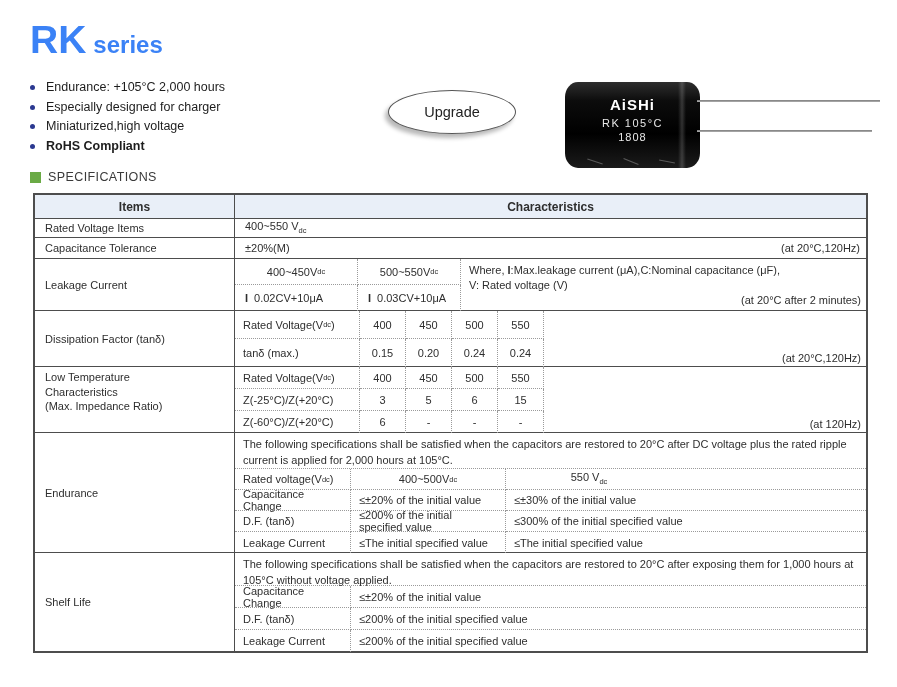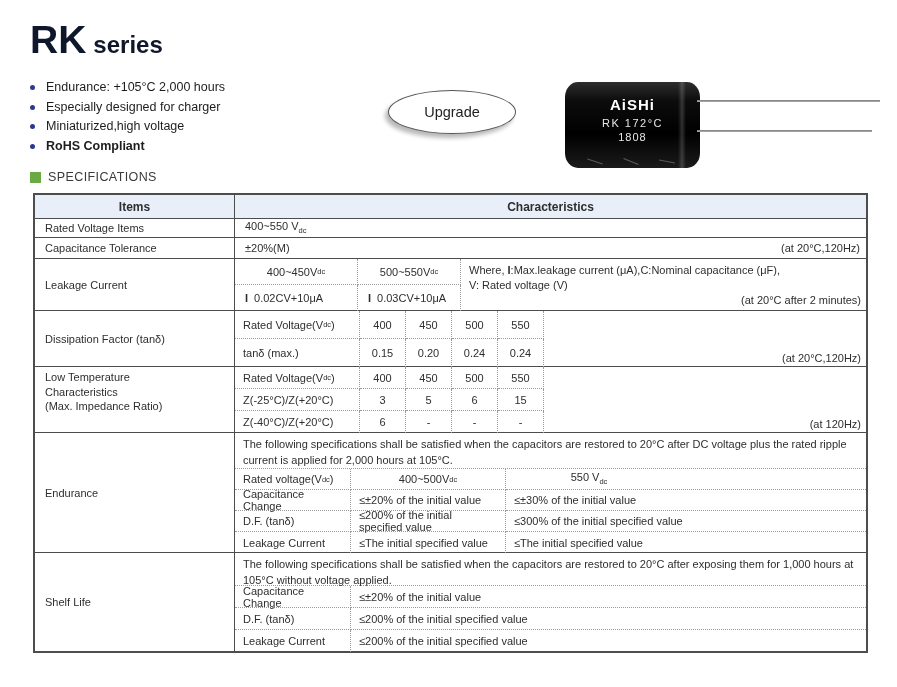--- a/index.html
+++ b/index.html
@@ -1,21 +1,21 @@
 <!DOCTYPE html>
 <html><head>
 <meta charset="utf-8">
 <style>
   * { box-sizing: border-box; margin: 0; padding: 0; }
   html,body { background:#fff; }
   body { font-family: "Liberation Sans", sans-serif; color:#333; }
   .page { position:relative; width:897px; height:687px; background:#fff; overflow:hidden; }
 
   
-  .title { position:absolute; left:30px; top:18px; display:flex; align-items:baseline; color:#0f172a; }
+  .title { position:absolute; left:30px; top:18px; display:flex; align-items:baseline; color:#3b82f6; }
   .t-main { font-size:39px; font-weight:bold; letter-spacing:0px; }
   .t-sub  { font-size:24px; font-weight:700; margin-left:7px; }
 
   
   .bullets { position:absolute; left:30px; top:78px; }
   .b { position:relative; padding-left:16px; font-size:12.5px; line-height:19.5px; color:#1d1d1d; }
   .b .dot { position:absolute; left:0; top:7px; width:5px; height:5px; border-radius:50%; background:#2b3990; }
   .b.bold span.txt { font-weight:bold; }
 
   
@@ -103,21 +103,21 @@
     <div class="b"><span class="dot"></span><span class="txt">Miniaturized,high voltage</span></div>
     <div class="b bold"><span class="dot"></span><span class="txt">RoHS Compliant</span></div>
   </div>
 
   <div class="upgrade">
     <span>Upgrade</span>
   </div>
 
   <div class="cap-body">
     <div class="cap-brand">AiSHi</div>
-    <div class="cap-l1">RK  172°C</div>
+    <div class="cap-l1">RK  105°C</div>
     <div class="cap-l2">1808</div>
     <span class="vent v1"></span>
     <span class="vent v2"></span>
     <span class="vent v3"></span>
   </div>
   <div class="lead lead1"></div>
   <div class="lead lead2"></div>
 
   <div class="sec">
     <span class="sq"></span>
@@ -225,21 +225,21 @@
           <div class="cell cen dr db">500</div>
           <div class="cell cen dr db">550</div>
           <div class="span3 note-cell">
               <span class="note">(at 120Hz)</span>
             </div>
           <div class="cell dr db">Z(-25°C)/Z(+20°C)</div>
           <div class="cell cen dr db">3</div>
           <div class="cell cen dr db">5</div>
           <div class="cell cen dr db">6</div>
           <div class="cell cen dr db">15</div>
-          <div class="cell dr">Z(-40°C)/Z(+20°C)</div>
+          <div class="cell dr">Z(-60°C)/Z(+20°C)</div>
           <div class="cell cen dr">6</div>
           <div class="cell cen dr">-</div>
           <div class="cell cen dr">-</div>
           <div class="cell cen dr">-</div>
         </div>
       </div>
     </div>
 
     <div class="trow" style="height:120px">
       <div class="ci">Endurance</div>

